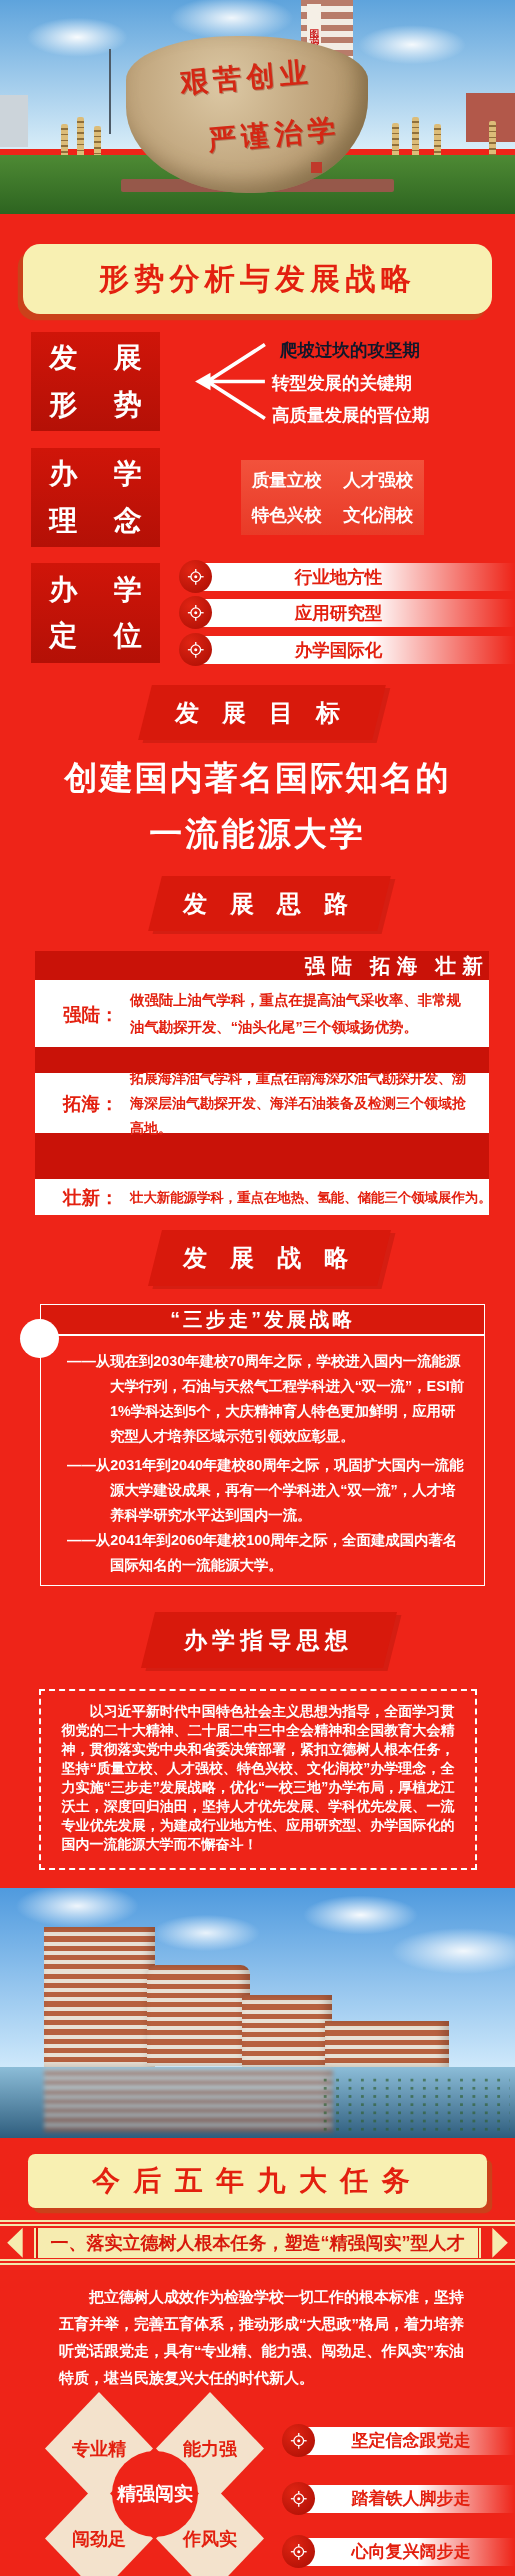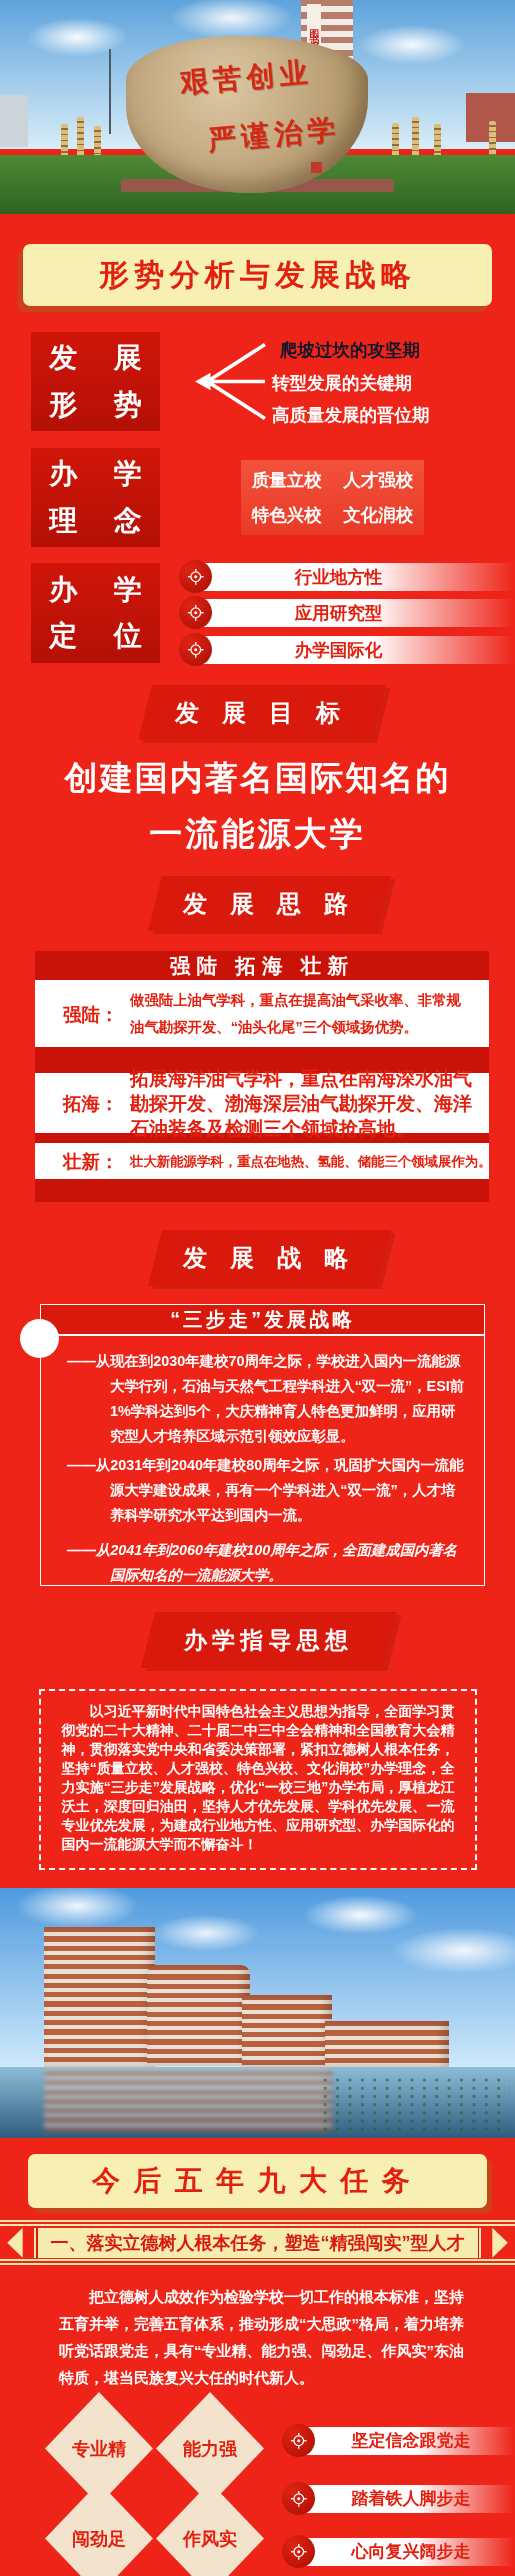--- a/index.html
+++ b/index.html
@@ -96,21 +96,21 @@
     <div class="pillar" style="left:489px;top:121px;height:52px;"></div>
     <div class="grass" style="top:155px;height:59px;"></div>
     <div class="stone-base"></div>
     <div class="stone">
       <div class="stone-text" style="left:54px;top:23px;">艰苦创业</div>
       <div class="stone-text" style="left:82px;top:80px;">严谨治学</div>
       <div class="abs" style="left:185px;top:126px;width:11.3px;height:11.3px;background:#c0392b;"></div>
     </div>
   </div>
 
-  <div class="cream-banner" style="left:23px;top:244px;width:469px;height:62px;font-size:30px;letter-spacing:5.2px;box-shadow:-5.2px 6.2px 0 rgba(150,110,30,.4);">
+  <div class="cream-banner" style="left:23px;top:244px;width:469px;height:70px;font-size:30px;letter-spacing:5.2px;box-shadow:-5.2px 6.2px 0 rgba(150,110,30,.4);border-radius:17px;">
     <span>形势分析与发展战略</span>
   </div>
 
   <div class="label-box" style="top:332px;height:99px;">
     <span>发</span>
     <span>展</span>
     <span>形</span>
     <span>势</span>
   </div>
   <svg class="abs" style="left:192px;top:336px;" width="77" height="91" viewBox="0 0 150 176">
@@ -187,46 +187,46 @@
   <div class="slant" style="left:145px;top:685px;width:234px;height:55px;">
     <span style="font-size:24px;letter-spacing:8.2px;">发 展 目 标</span>
   </div>
   <div class="abs" style="left:0;top:756px;width:515px;text-align:center;color:#fff;font-size:33px;letter-spacing:2.1px;">创建国内著名国际知名的</div>
   <div class="abs" style="left:0;top:812px;width:515px;text-align:center;color:#fff;font-size:33px;letter-spacing:3.1px;">一流能源大学</div>
 
   <div class="slant" style="left:155px;top:876px;width:229px;height:55px;">
     <span style="font-size:24px;letter-spacing:8.2px;">发 展 思 路</span>
   </div>
   <div class="abs" style="left:35px;top:951px;width:454px;height:251px;background:#c91208;">
-    <div class="abs" style="left:0;right:0;top:0;height:29px;line-height:29px;text-align:center;color:#fff;font-size:20.6px;letter-spacing:6.2px;">强陆  拓海  壮新</div>
+    <div class="abs" style="left:0;right:0;top:0;height:29px;line-height:29px;text-align:right;color:#fff;font-size:20.6px;letter-spacing:6.2px;">强陆  拓海  壮新</div>
     <div class="white-card" style="top:29px;height:67px;">
       <span class="lbl">强陆：</span>
       <span class="ctx">做强陆上油气学科，重点在提高油气采收率、非常规油气勘探开发、“油头化尾”三个领域扬优势。</span>
     </div>
     <div class="white-card" style="top:122px;height:60px;">
       <span class="lbl">拓海：</span>
-      <span class="ctx" style="line-height:25px;font-size:19px;">拓展海洋油气学科，重点在南海深水油气勘探开发、渤海深层油气勘探开发、海洋石油装备及检测三个领域抢高地。</span>
-    </div>
-    <div class="white-card" style="top:192px;height:36px;">
+      <span class="ctx" style="line-height:25px;font-size:14px;">拓展海洋油气学科，重点在南海深水油气勘探开发、渤海深层油气勘探开发、海洋石油装备及检测三个领域抢高地。</span>
+    </div>
+    <div class="white-card" style="top:228px;height:36px;">
       <span class="lbl">壮新：</span>
       <span class="ctx" style="white-space:nowrap;font-size:13.4px;">壮大新能源学科，重点在地热、氢能、储能三个领域展作为。</span>
     </div>
   </div>
 
   <div class="slant" style="left:155px;top:1230px;width:229px;height:56px;">
     <span style="font-size:24px;letter-spacing:8.2px;">发 展 战 略</span>
   </div>
   <div class="abs" style="left:40px;top:1304px;width:445px;height:282px;border:1.5px solid #fff;box-sizing:border-box;">
     <div class="abs" style="left:0;right:0;top:0;height:29px;line-height:29px;background:#d8190c;border-bottom:2.1px solid #fff;
                 text-align:center;color:#fff;font-size:19.6px;letter-spacing:3.1px;">“三步走”发展战略</div>
     <div class="abs" style="left:-21px;top:14.4px;width:39px;height:39px;background:#fff;border-radius:50%;"></div>
     <div class="abs" style="left:26px;right:17.5px;top:44px;color:#fff;font-size:14.4px;line-height:25px;">
       <p style="margin:0;padding-left:43px;text-indent:-43px;">——从现在到2030年建校70周年之际，学校进入国内一流能源大学行列，石油与天然气工程学科进入“双一流”，ESI前1%学科达到5个，大庆精神育人特色更加鲜明，应用研究型人才培养区域示范引领效应彰显。</p>
       <p style="margin:4.1px 0 0;padding-left:43px;text-indent:-43px;">——从2031年到2040年建校80周年之际，巩固扩大国内一流能源大学建设成果，再有一个学科进入“双一流”，人才培养科学研究水平达到国内一流。</p>
-      <p style="margin:10px 0 0;padding-left:43px;text-indent:-43px;font-style:italic;">——从2041年到2060年建校100周年之际，全面建成国内著名国际知名的一流能源大学。</p>
+      <p style="margin:0 0 0;padding-left:43px;text-indent:-43px;">——从2041年到2060年建校100周年之际，全面建成国内著名国际知名的一流能源大学。</p>
     </div>
   </div>
 
   <div class="slant" style="left:148px;top:1612px;width:242px;height:56px;">
     <span style="font-size:23px;letter-spacing:5.2px;">办学指导思想</span>
   </div>
   <div class="abs" style="left:39px;top:1689px;width:438px;height:181px;border:2.6px dashed #fff;box-sizing:border-box;">
     <p style="margin:0;padding:11.3px 20.6px;color:#fff;font-size:14px;line-height:19px;text-indent:2em;text-align:justify;">以习近平新时代中国特色社会主义思想为指导，全面学习贯彻党的二十大精神、二十届二中三中全会精神和全国教育大会精神，贯彻落实党中央和省委决策部署，紧扣立德树人根本任务，坚持“质量立校、人才强校、特色兴校、文化润校”办学理念，全力实施“三步走”发展战略，优化“一校三地”办学布局，厚植龙江沃土，深度回归油田，坚持人才优先发展、学科优先发展、一流专业优先发展，为建成行业地方性、应用研究型、办学国际化的国内一流能源大学而不懈奋斗！</p>
   </div>
 
@@ -273,20 +273,23 @@
     </div>
   <div class="diamond" style="left:156px;top:2392px;">
     <span>能力强</span>
     </div>
   <div class="diamond" style="left:45px;top:2482px;">
     <span>闯劲足</span>
     </div>
   <div class="diamond" style="left:156px;top:2482px;">
     <span>作风实</span>
     </div>
+  <div class="abs" style="left:112px;top:2451px;width:86px;height:86px;border-radius:50%;background:#ee2418;display:flex;align-items:center;justify-content:center;">
+    <span style="color:#fff;font-size:19px;">精强闯实</span>
+  </div>
 
   <div class="icon-row" style="left:282px;top:2426px;width:233px;">
     <div class="bar"></div>
     <div class="tgt">
         <svg width="17.5" height="17.5" viewBox="0 0 40 40">
           <circle cx="20" cy="20" r="11" fill="none" stroke="#fff" stroke-width="3"></circle>
           <circle cx="20" cy="20" r="3.5" fill="#fff"></circle>
           <line x1="20" y1="2" x2="20" y2="9" stroke="#fff" stroke-width="3"></line>
           <line x1="20" y1="31" x2="20" y2="38" stroke="#fff" stroke-width="3"></line>
           <line x1="2" y1="20" x2="9" y2="20" stroke="#fff" stroke-width="3"></line>

